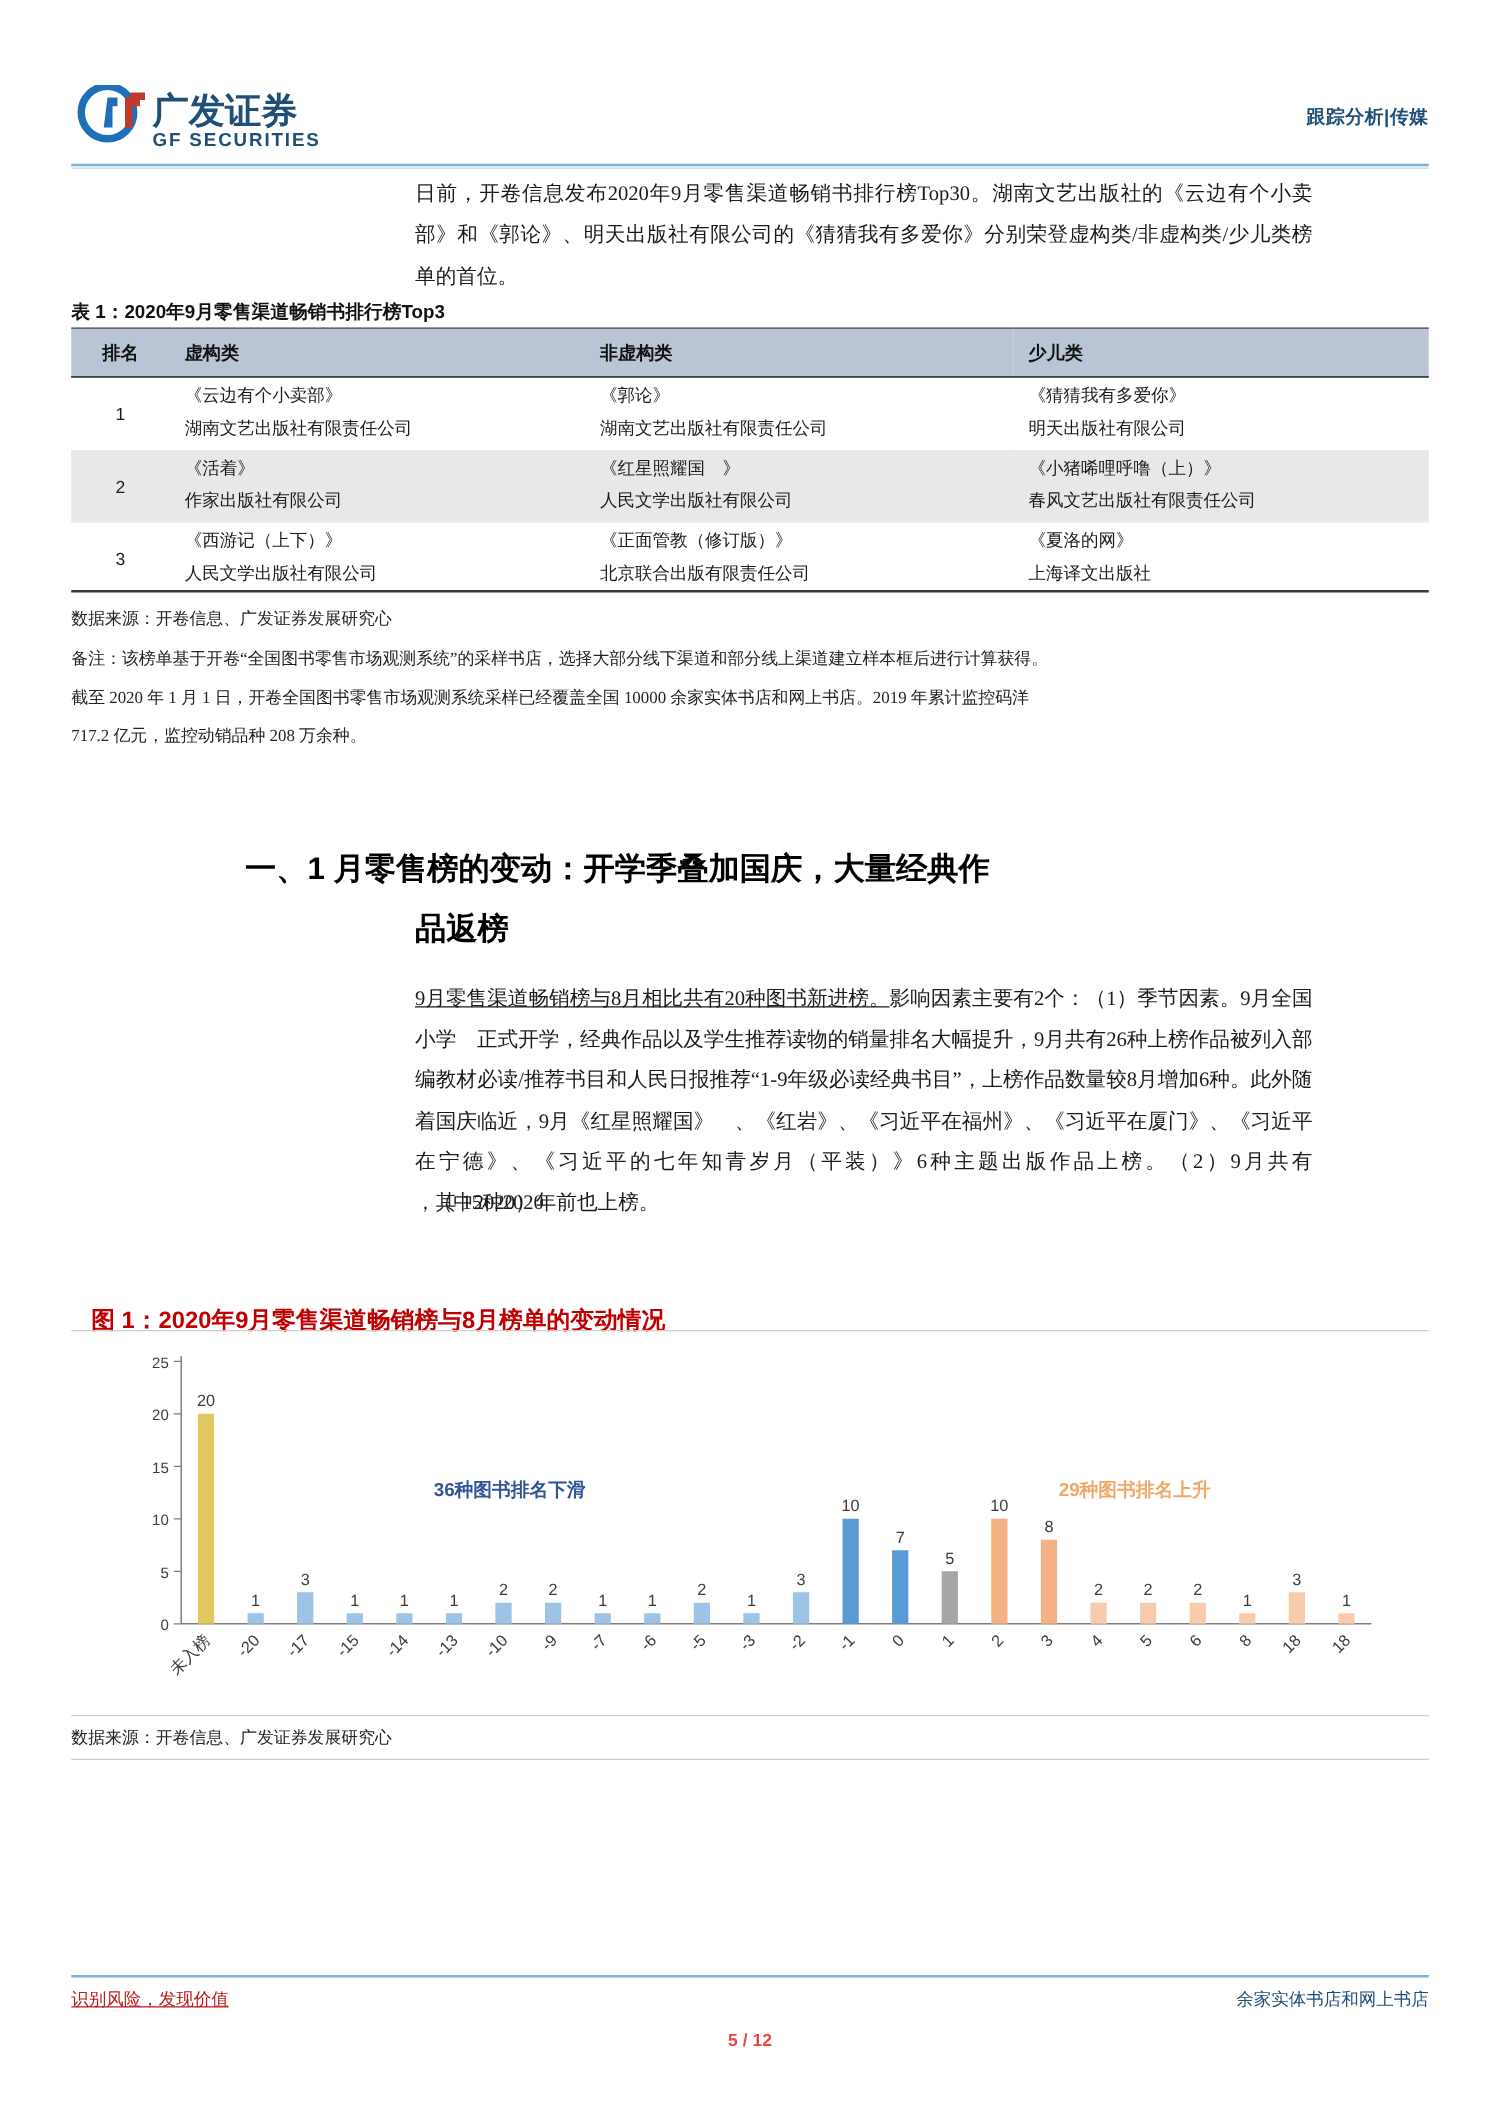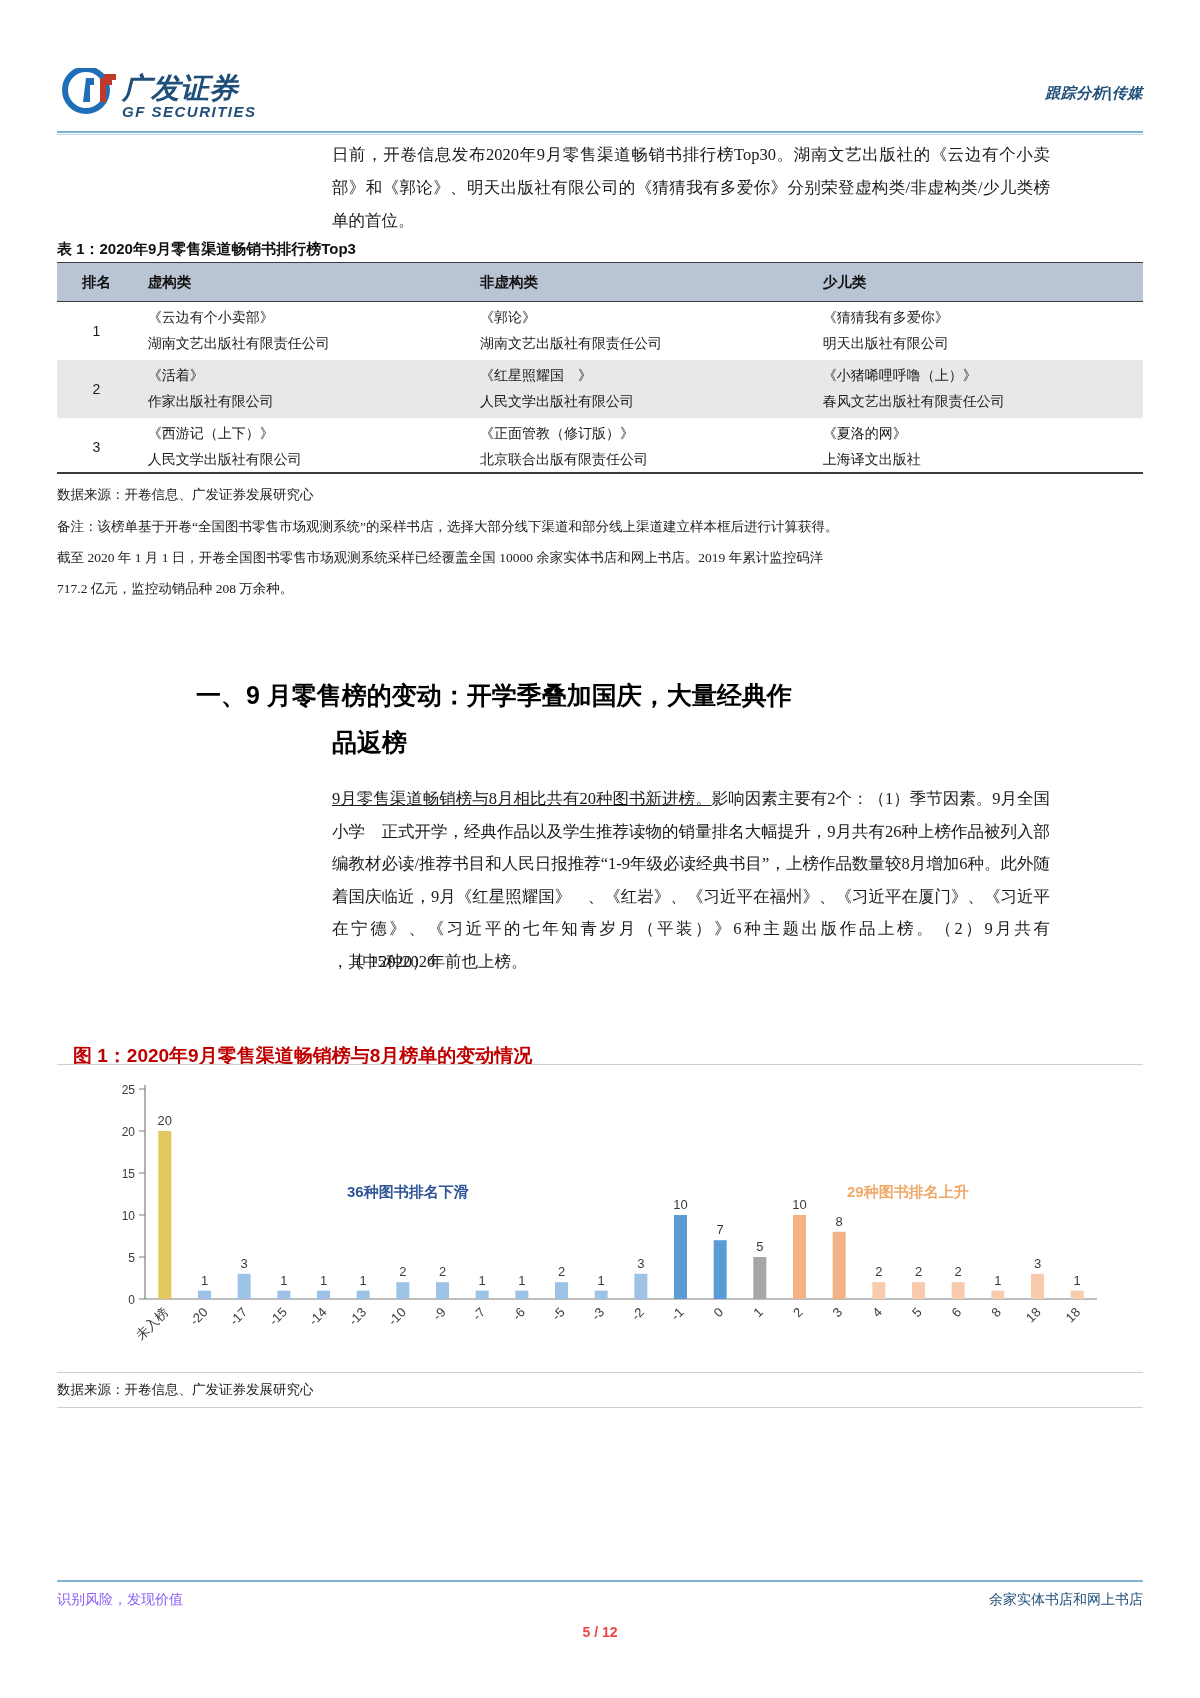--- a/index.html
+++ b/index.html
@@ -7,21 +7,21 @@
     width:1200px;height:1698px;
     background:#ffffff;
     font-family:"Liberation Serif","DejaVu Serif",serif;
     color:#1a1a1a;
     position:relative;
     overflow:hidden;
   }
   .page{position:relative;width:1200px;height:1698px;}
 
   
-  .hdr{position:absolute;left:0;top:0;width:1200px;height:152px;font-style:italic;}
+  .hdr{position:absolute;left:0;top:0;width:1200px;height:152px;}
   .logo{position:absolute;left:60px;top:68px;display:flex;align-items:center;gap:8px;}
   .hdr-right{position:absolute;right:57px;top:84px;font-family:"Liberation Sans","DejaVu Sans",sans-serif;
              font-size:15px;font-weight:bold;color:#1f4e79;letter-spacing:.5px;}
   .hdr-rule{position:absolute;left:57px;right:57px;top:131px;height:2px;background:#7fb3d5;}
   .hdr-rule2{position:absolute;left:57px;right:57px;top:134px;height:1px;background:#bcd6e8;}
 
   
   .intro{position:absolute;left:332px;top:138px;width:718px;
          font-size:16.5px;line-height:33px;color:#1a1a1a;text-align:justify;}
 
@@ -71,21 +71,21 @@
   .fig-box{position:absolute;left:57px;top:1067px;width:1086px;height:300px;}
   .chart{position:absolute;left:0;top:0;width:1086px;height:300px;}
   .fig-src{position:absolute;left:57px;top:1381px;font-size:13.5px;color:#222;}
   .fig-rule-top{position:absolute;left:57px;right:57px;top:1064px;height:1px;background:#cfcfcf;}
   .fig-rule-bot{position:absolute;left:57px;right:57px;top:1372px;height:1px;background:#cfcfcf;}
   .fig-rule-end{position:absolute;left:57px;right:57px;top:1407px;height:1px;background:#cfcfcf;}
 
   
   .ftr-rule{position:absolute;left:57px;right:57px;top:1580px;height:2px;background:#7fb3d5;}
   .ftr-left{position:absolute;left:57px;top:1591px;font-family:"Liberation Sans","DejaVu Sans",sans-serif;
-            font-size:14px;color:#8b5cf6;}
+            font-size:14px;color:#b91c1c;text-decoration:underline;}
   .ftr-right{position:absolute;right:57px;top:1591px;font-family:"Liberation Sans","DejaVu Sans",sans-serif;
              font-size:14px;color:#1f4e79;}
   .pgno{position:absolute;left:0;right:0;top:1624px;text-align:center;
         font-family:"Liberation Sans","DejaVu Sans",sans-serif;font-size:14px;font-weight:bold;color:#ef4444;}
 
   .bar-lbl{font-family:"Liberation Sans","DejaVu Sans",sans-serif;font-size:13px;fill:#3b3b3b;}
   .axis-lbl{font-family:"Liberation Sans","DejaVu Sans",sans-serif;font-size:13px;fill:#3b3b3b;}
   .tick-lbl{font-family:"Liberation Sans","DejaVu Sans",sans-serif;font-size:12px;fill:#3b3b3b;}
   .anno-d{font-family:"Liberation Sans","DejaVu Sans",sans-serif;font-size:15px;font-weight:bold;fill:#2f5597;}
   .anno-u{font-family:"Liberation Sans","DejaVu Sans",sans-serif;font-size:15px;font-weight:bold;fill:#f0a868;}
@@ -172,21 +172,21 @@
       </tr>
     </tbody>
   </table>
   <div class="tbl-bottom"></div>
 
   <div class="note n1">数据来源：开卷信息、广发证券发展研究心</div>
   <div class="note n2">备注：该榜单基于开卷“全国图书零售市场观测系统”的采样书店，选择大部分线下渠道和部分线上渠道建立样本框后进行计算获得。</div>
   <div class="note n3">截至 2020 年 1 月 1 日，开卷全国图书零售市场观测系统采样已经覆盖全国 10000 余家实体书店和网上书店。2019 年累计监控码洋</div>
   <div class="note n4">717.2 亿元，监控动销品种 208 万余种。</div>
 
-  <div class="sec-h">一、9 月零售榜的变动：开学季叠加国庆，大量经典作</div>
+  <div class="sec-h">一、1 月零售榜的变动：开学季叠加国庆，大量经典作</div>
   <div class="sec-h2">品返榜</div>
 
   <div class="body-p">
     <span class="u">9月零售渠道畅销榜与8月相比共有20种图书新进榜。</span><span>影响因素主要有2个：（1）季节因素。9月全国小学　正式开学，经典作品以及学生推荐读物的销量排名大幅提升，9月共有26种上榜作品被列入部编教材必读/推荐书目和人民日报推荐“1-9年级必读经典书目”，上榜作品数量较8月增加6种。此外随着国庆临近，9月《红星照耀国》　、《红岩》、《习近平在福州》、《习近平在厦门》、《习近平在宁德》、《习近平的七年知青岁月（平装）》6种主题出版作品上榜。（2）9月共有</span><span class="overlap"><span>，其 15种2020</span><span class="o2">（中2020）年前也上榜。</span></span>
   </div>
 
   <div class="fig-title">
     <span class="lead">图 1：2020年9月零售渠道畅销榜与8月榜单的变动情况</span>
   </div>
   <div class="fig-rule-top"></div>

